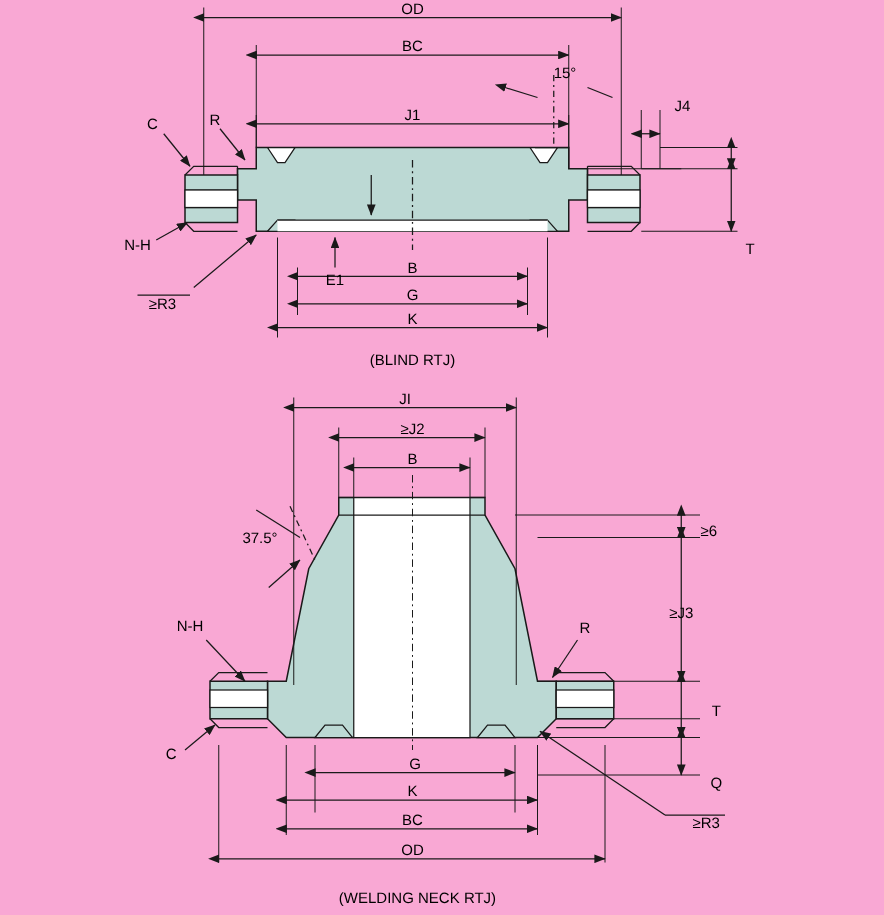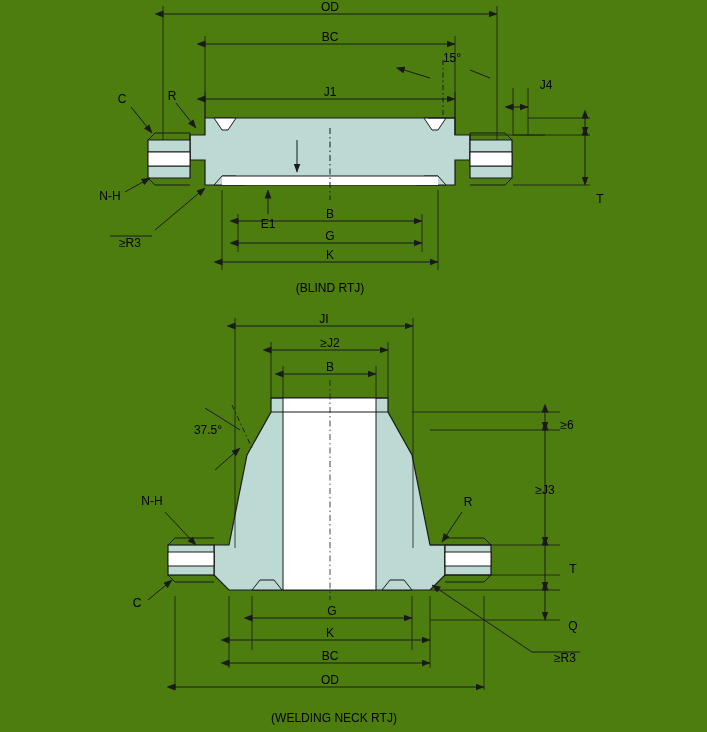--- a/index.html
+++ b/index.html
@@ -1,17 +1,17 @@
 <!DOCTYPE html>
 <html><head>
 <meta charset="utf-8">
 <style>
   html,body{margin:0;padding:0;background:#fff;}
   body{width:707px;height:732px;font-family:"Liberation Sans",sans-serif;}
-  #stage{position:relative;width:707px;height:732px;overflow:hidden;background:#4d7c0f;}
+  #stage{position:relative;width:707px;height:732px;overflow:hidden;background:#f9a8d4;}
   svg{display:block;}
   .lbl{font-family:"Liberation Sans",sans-serif;font-size:12px;fill:#000;}
   .cap{font-family:"Liberation Sans",sans-serif;font-size:12px;fill:#000;}
 </style>
 </head>
 <body>
 
 <div id="stage">
 <svg width="707" height="732" viewBox="0 0 707 732">
   <defs>

